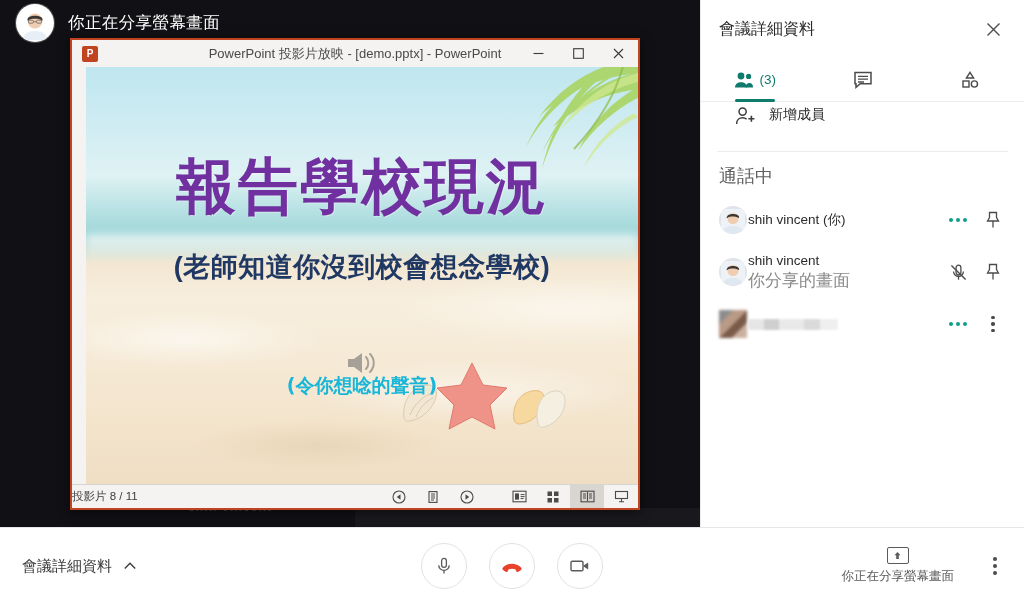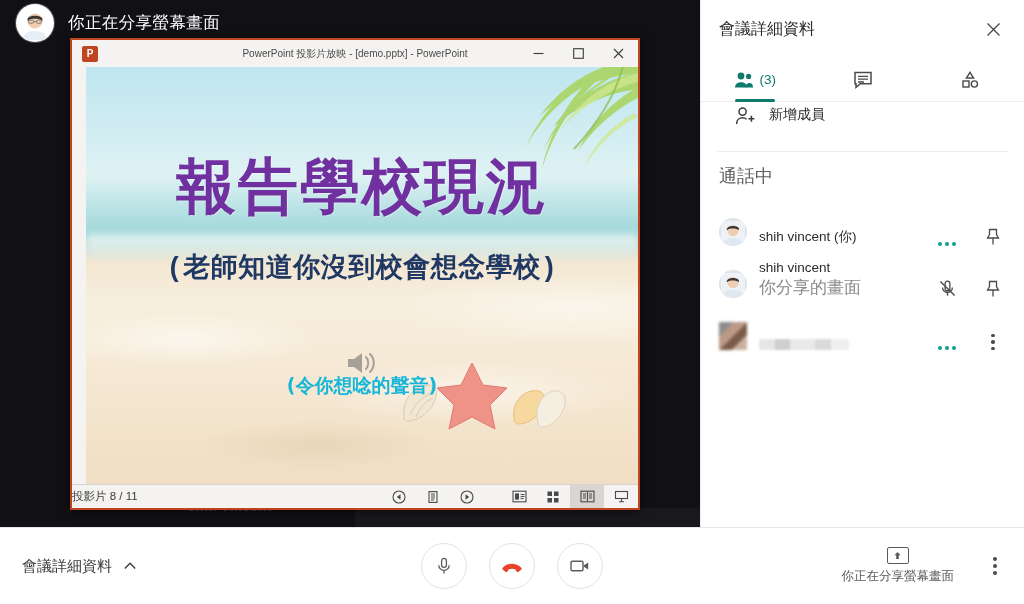--- a/index.html
+++ b/index.html
@@ -66,21 +66,21 @@
   }
   .ppt-logo {
     width: 16px; height: 16px; margin-left: 10px; flex:none;
     background:#c0441f; border-radius:2px;
     color:#fff; font-size:10px; font-weight:700;
     display:flex; align-items:center; justify-content:center;
     font-family:"Liberation Sans", sans-serif;
   }
   .ppt-title-text {
     position:absolute; left:0; right:0; text-align:center;
-    font-size: 10px; color: #4a4a4a; pointer-events:none;
+    font-size: 13px; color: #4a4a4a; pointer-events:none;
   }
   .ppt-winbtns { margin-left:auto; display:flex; height:100%; }
   .ppt-winbtn {
     width: 40px; height: 100%;
     display:flex; align-items:center; justify-content:center;
     color:#3b3b3b;
   }
   .ppt-winbtn svg { display:block; }
 
   
@@ -124,21 +124,21 @@
     color:#7030a0;
     font-family:"DejaVu Sans","Liberation Sans", sans-serif;
     letter-spacing: 2px;
     text-shadow: 1px 1px 0 rgba(255,255,255,.35);
   }
   .slide-sub {
     position:absolute; left:0; right:0; top: 182px;
     text-align:center;
     font-size: 27px; font-weight:700;
     color:#1f3864;
-    font-family:Liberation Mono, monospace;
+    font-family:Liberation Sans, sans-serif;
     letter-spacing: .5px;
   }
   .slide-audio-label {
     position:absolute; left:0; right:0; top: 306px;
     text-align:center;
     font-size: 19px; font-weight:700;
     color:#18b6d8;
     font-family:"DejaVu Sans","Liberation Sans", sans-serif;
   }
   .speaker-icon {
@@ -196,22 +196,22 @@
   .add-row {
     height: 46px; display:flex; align-items:flex-start; gap:12px;
     padding: 0 18px; color:#2b2b2b; font-size:14px;
     border-bottom:1px solid #ededed; margin: 4px 16px 0 16px;
     padding-left: 2px;
   }
   .section-label {
     padding: 12px 18px 6px 18px; font-size: 18px; color:#5f5f5f;
   }
   .p-row {
-    height: 52px; display:flex; align-items:flex-end;
-    padding: 0 14px 0 18px; gap: 12px;
+    height: 52px; display:flex; align-items:center;
+    padding: 0 14px 0 18px; gap: 1px;
   }
   .p-av {
     width: 28px; height:28px; border-radius:50%; overflow:hidden;
     background:#dfe3ea; flex:none; position:relative;
   }
   .p-av svg { position:absolute; left:50%; top:54%; transform:translate(-50%,-50%); width:24px; height:24px; }
   .p-names { flex:1; min-width:0; line-height:1.25; }
   .p-name { font-size: 13.5px; color:#2b2b2b; white-space:nowrap; overflow:hidden; text-overflow:ellipsis; }
   .p-sub { font-size: 17px; color:#8a8a8a; }
   .p-act { width: 34px; display:flex; align-items:center; justify-content:center; color:#4b4b4b; flex:none; }

